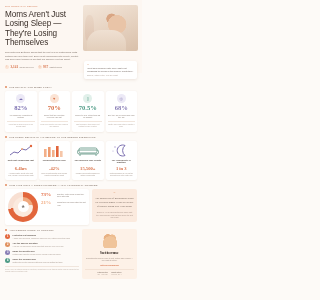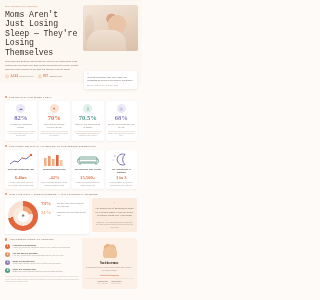--- a/index.html
+++ b/index.html
@@ -13,21 +13,21 @@
   .page { width:142px; height:300px; position:relative; background:#fdfaf7; }
 
   
   .hero { position:relative; background:#fdf7f2; padding:5px 4px 4px 5px; display:flex; }
   .hero-left { width:78px; padding-right:3px; }
   .eyebrow {
     font-size:2.1px; letter-spacing:.35px; color:#d98b6a;
     text-transform:uppercase; font-weight:700; margin-bottom:2.5px;
   }
   .hero-title {
-    font-family:Liberation Mono, monospace;
+    font-family:Liberation Sans, sans-serif;
     font-size:8.2px; line-height:1.17; color:#3a2f29; font-weight:400;
     letter-spacing:-.1px; margin-bottom:3px;
   }
   .hero-sub { font-size:2.35px; line-height:1.55; color:#7d7068; margin-bottom:3px; }
   .hero-chips { display:flex; gap:4px; margin-top:3px; }
   .chip { display:flex; align-items:center; gap:1.3px; }
   .chip-dot {
     width:4.2px; height:4.2px; border-radius:50%;
     background:#fbe3d4; display:flex; align-items:center; justify-content:center;
     font-size:2.2px; color:#d9815a;

